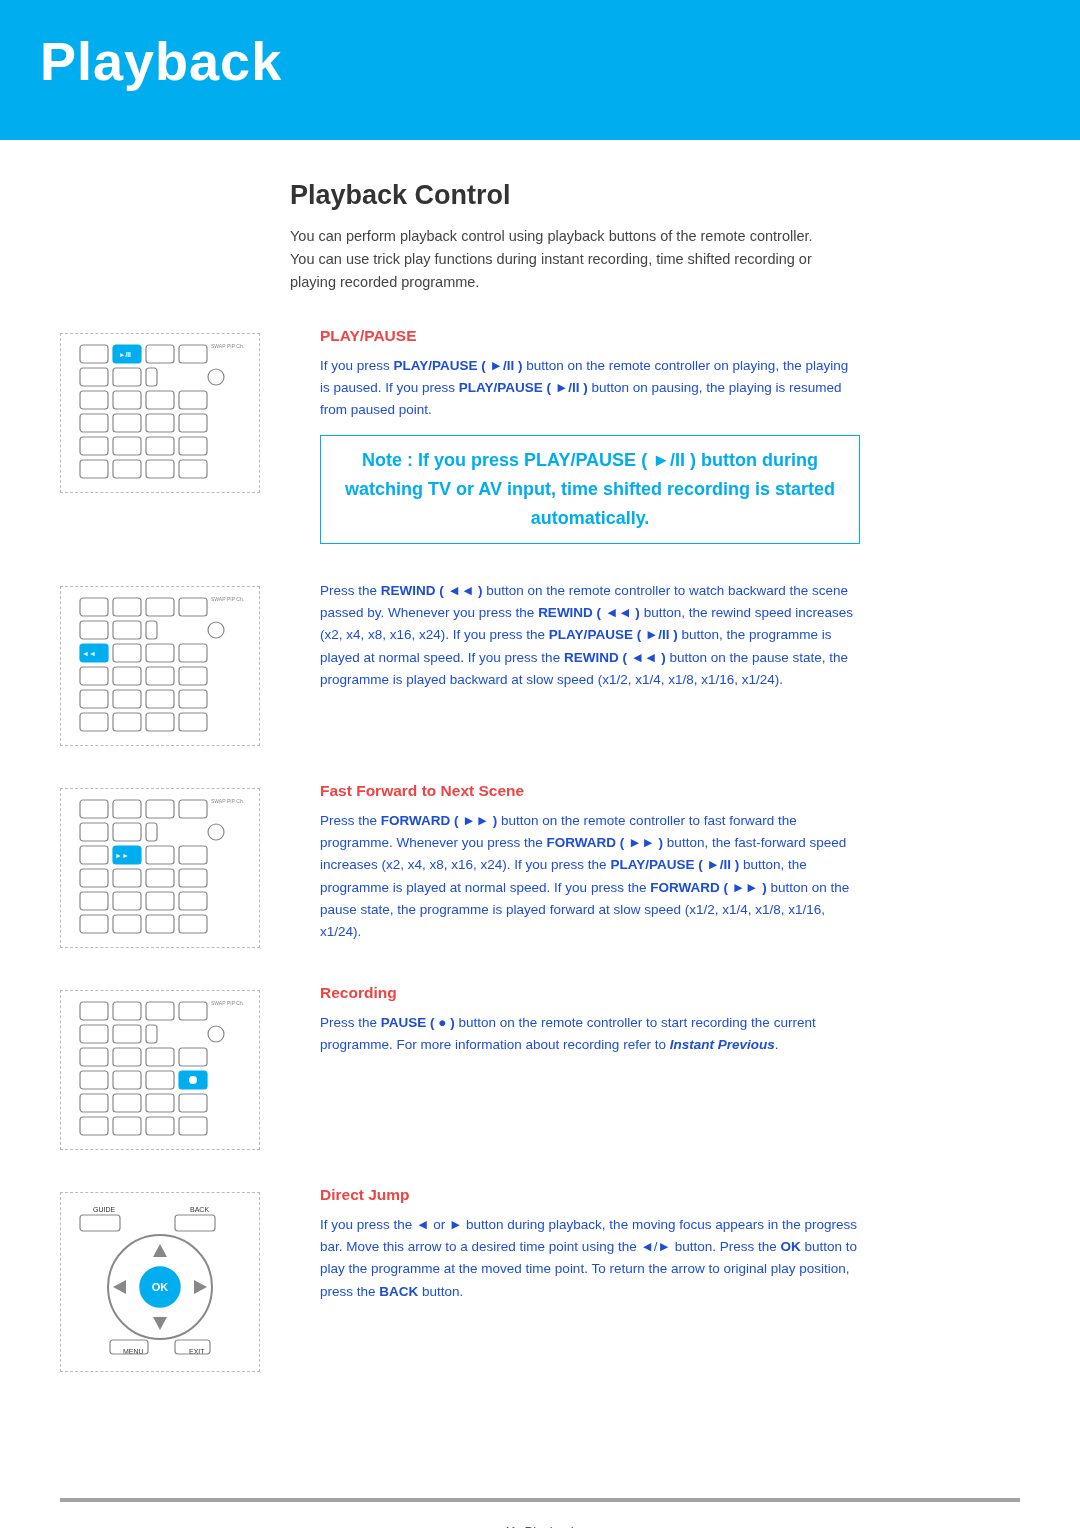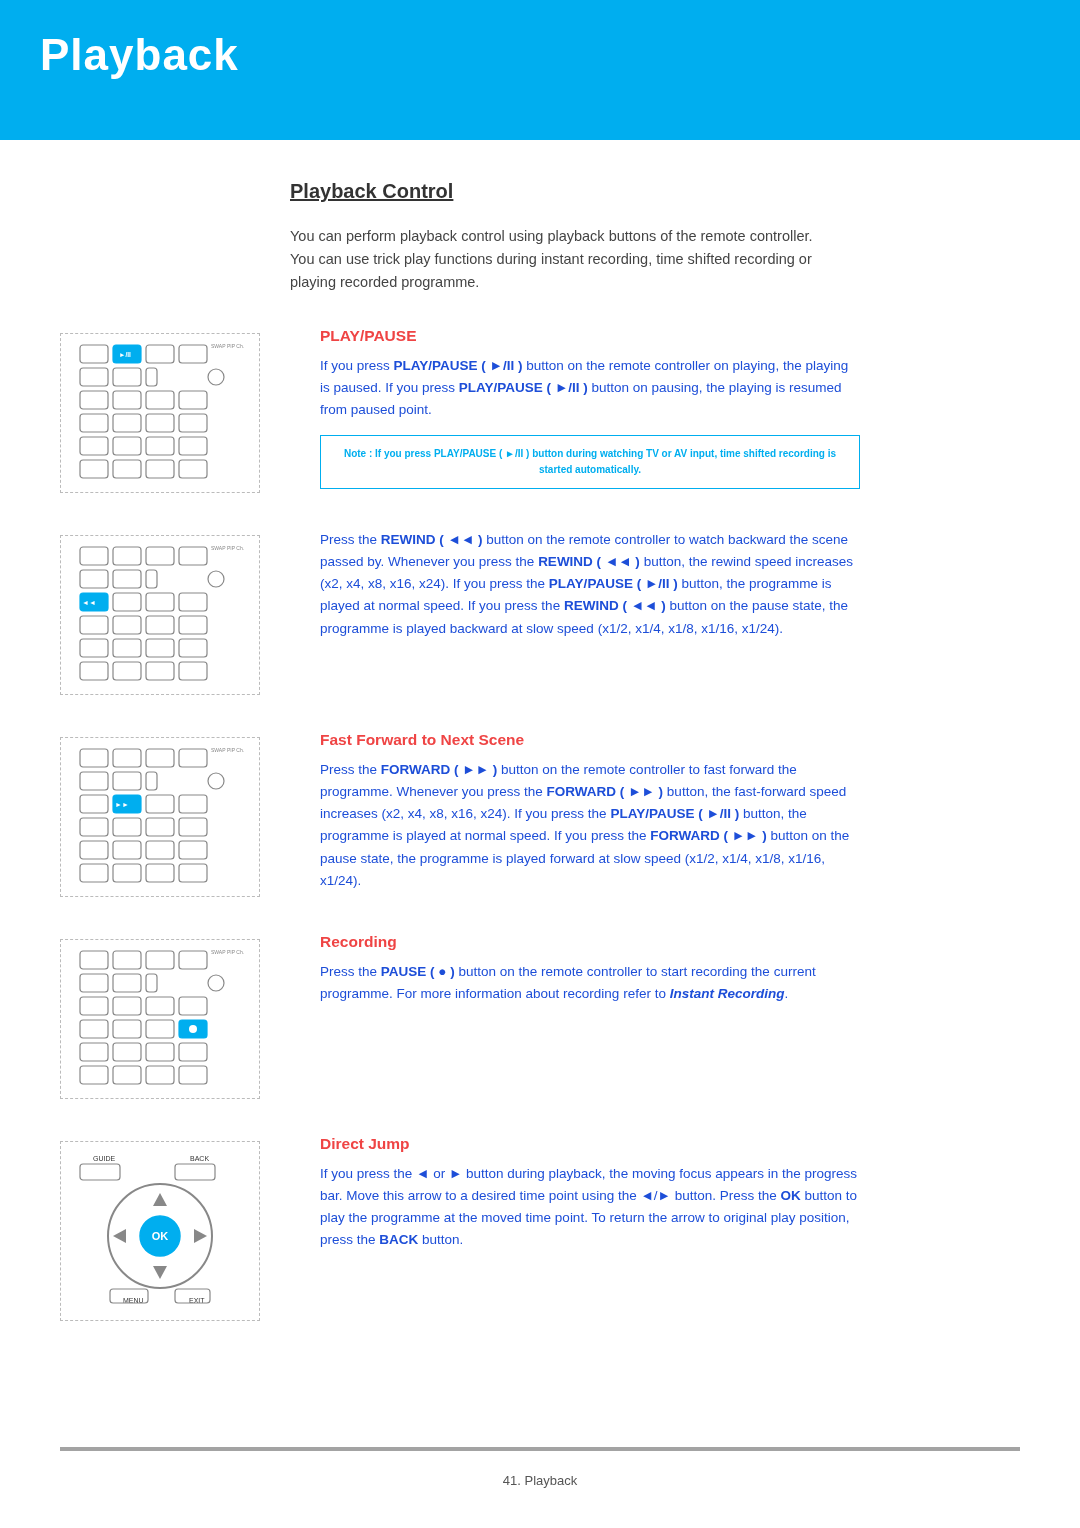--- a/index.html
+++ b/index.html
@@ -15,36 +15,35 @@
     
     .header-blue {
       background: #00aeef;
       padding: 30px 40px 0 40px;
       height: 140px;
       display: flex;
       align-items: flex-start;
     }
     .header-title {
       color: #fff;
-      font-size: 44px;
+      font-size: 54px;
       font-weight: 900;
       letter-spacing: 1px;
     }
 
     
     .main-content {
       padding: 40px 60px 60px 60px;
     }
 
     .section-title {
-      font-size: 20px;
+      font-size: 27px;
       font-weight: 700;
       color: #333;
-      margin-bottom: 22px;
-      text-decoration: underline;
+      margin-bottom: 14px;
     }
 
     .intro-text {
       font-size: 14.5px;
       color: #444;
       line-height: 1.6;
       margin-bottom: 32px;
       max-width: 530px;
     }
 
@@ -83,21 +82,21 @@
     }
 
     
     .note-box {
       border: 1.5px solid #00aeef;
       padding: 10px 18px;
       margin: 14px 0 0 0;
       max-width: 540px;
     }
     .note-box p {
-      font-size: 10px;
+      font-size: 18px;
       color: #333;
       line-height: 1.6;
       text-align: center;
     }
     .note-box p b {
       font-weight: 700;
     }
     .note-box .note-blue {
       color: #00aeef;
     }
@@ -339,21 +338,21 @@
           <rect x="104" y="120" width="28" height="18" rx="3" fill="none" stroke="#888" stroke-width="1.2"></rect>
           <text x="136" y="8" font-size="5" fill="#888">SWAP</text>
           <text x="152" y="8" font-size="5" fill="#888">PIP Ch.</text>
           <circle cx="118" cy="83" r="4" fill="#fff"></circle>
         </svg>
       </div>
     </div>
     <div class="subsection-right">
       <div class="sub-title">Recording</div>
       <div class="sub-text">
-        Press the <b>PAUSE ( ● )</b> button on the remote controller to start recording the current programme. For more information about recording refer to <b><i>Instant Recording</i></b>.
+        Press the <b>PAUSE ( ● )</b> button on the remote controller to start recording the current programme. For more information about recording refer to <b><i>Instant Previous</i></b>.
       </div>
     </div>
   </div>
 
   <div class="subsection">
     <div class="subsection-left">
       <div class="remote-nav">
         <svg viewBox="0 0 170 160" xmlns="http://www.w3.org/2000/svg">
 
           <text x="18" y="10" font-size="7" fill="#333">GUIDE</text>

